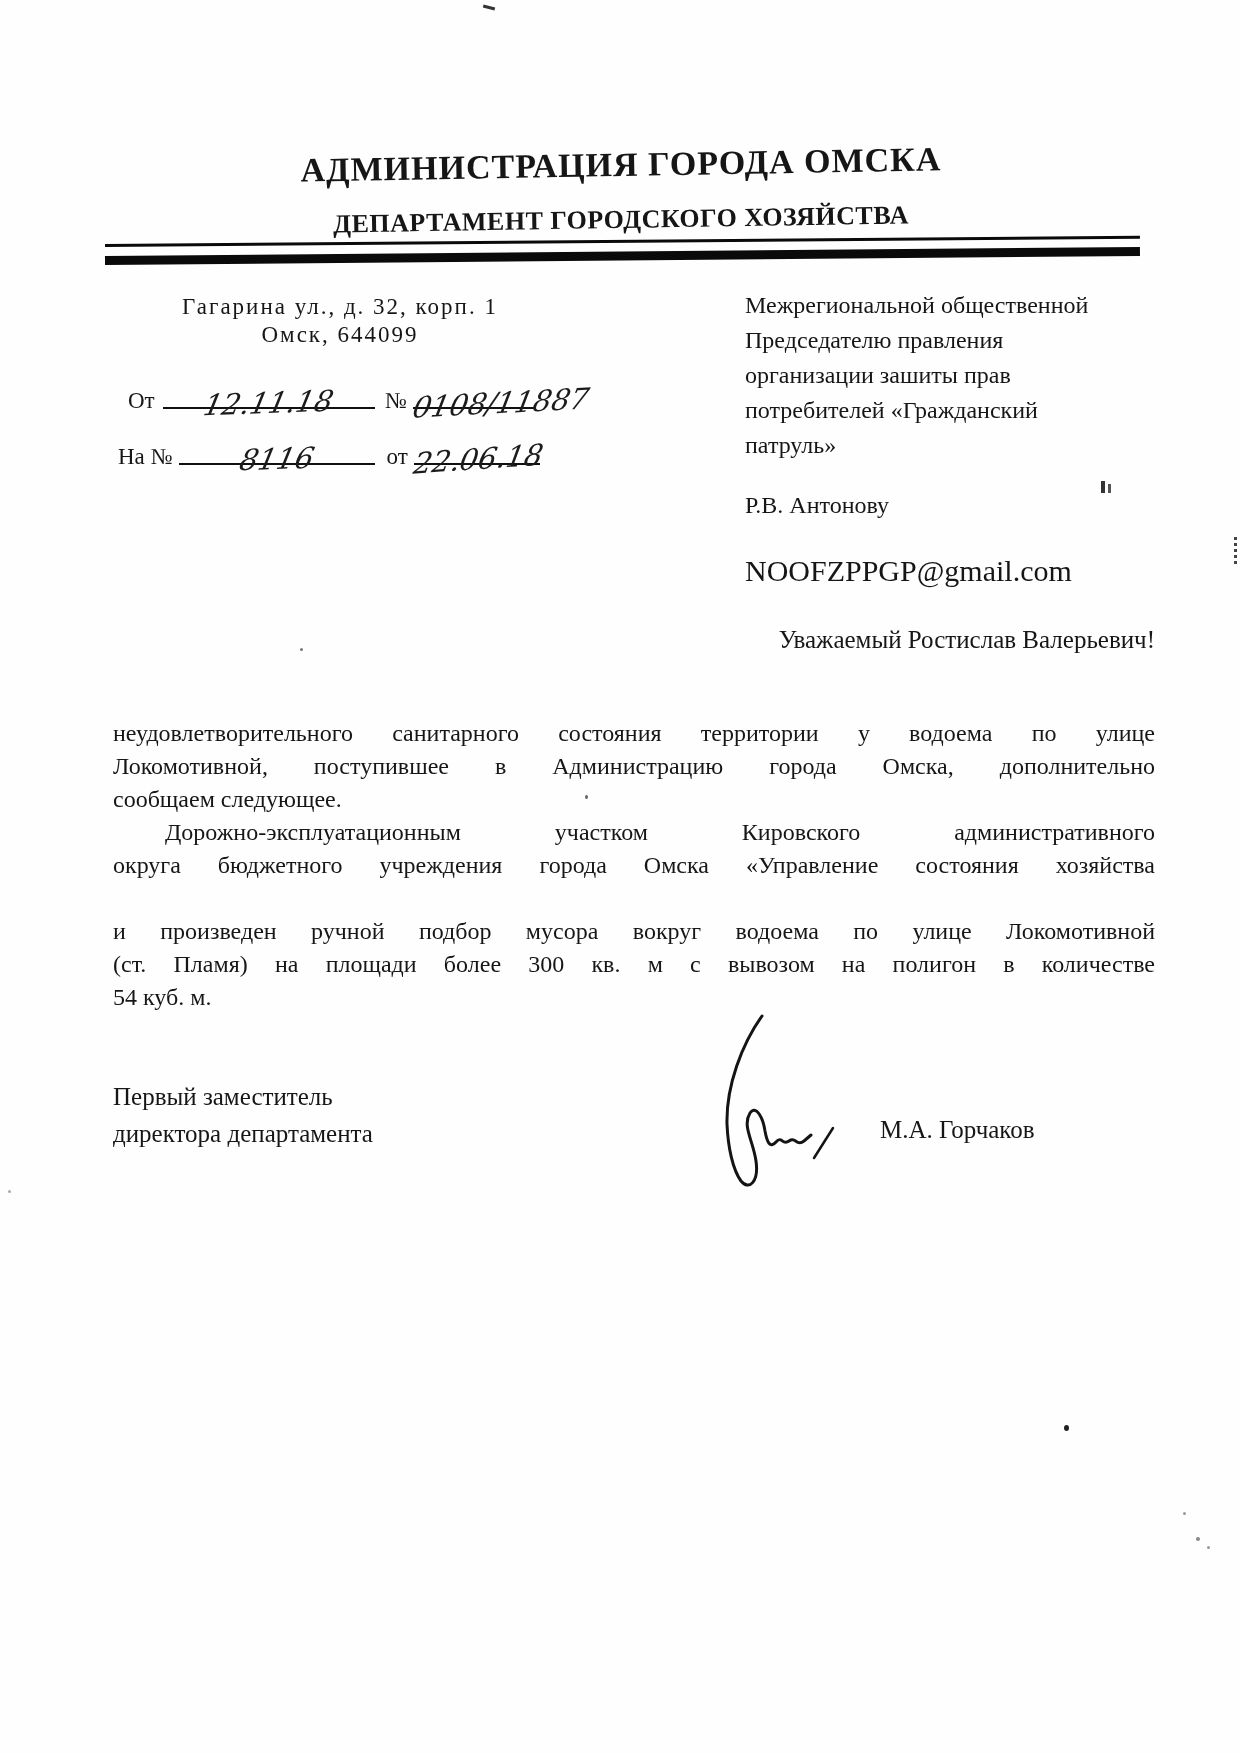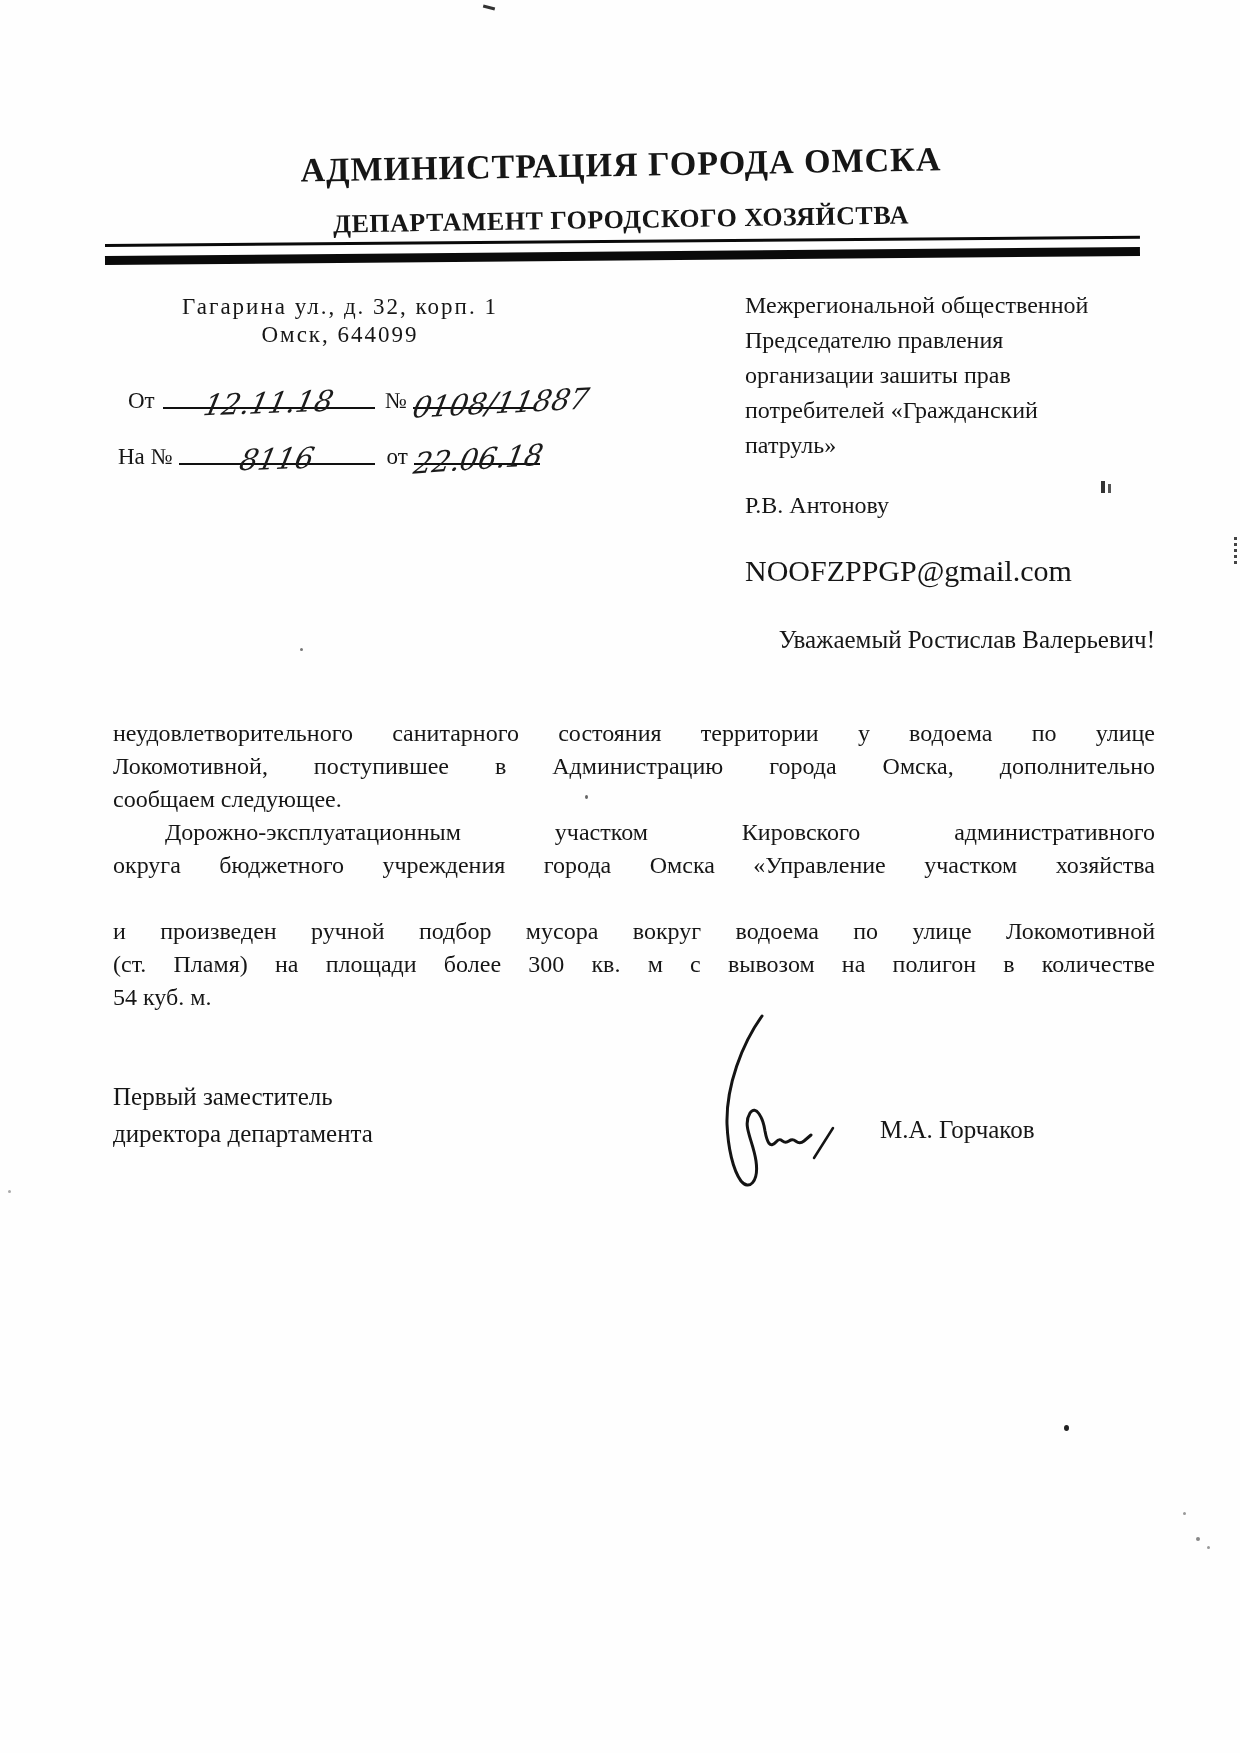--- a/index.html
+++ b/index.html
@@ -91,21 +91,21 @@
   <div class="abs rcpt-name">Р.В. Антонову</div>
   <div class="abs rcpt-email">NOOFZPPGP@gmail.com</div>
 
   <div class="abs salut">Уважаемый Ростислав Валерьевич!</div>
 
   <div class="abs bline jfull" style="top:717px;">неудовлетворительного санитарного состояния территории у водоема по улице</div>
   <div class="abs bline jfull" style="top:750px;">Локомотивной, поступившее в Администрацию города Омска, дополнительно</div>
   <div class="abs bline jlast" style="top:783px;">сообщаем следующее.</div>
 
   <div class="abs bline jfull indent" style="top:816px;">Дорожно-эксплуатационным участком Кировского административного</div>
-  <div class="abs bline jfull" style="top:849px;">округа бюджетного учреждения города Омска «Управление участком хозяйства</div>
+  <div class="abs bline jfull" style="top:849px;">округа бюджетного учреждения города Омска «Управление состояния хозяйства</div>
   <div class="abs bline jfull" style="top:915px;">и произведен ручной подбор мусора вокруг водоема по улице Локомотивной</div>
   <div class="abs bline jfull" style="top:948px;">(ст. Пламя) на площади более 300 кв. м с вывозом на полигон в количестве</div>
   <div class="abs bline jlast" style="top:981px;">54 куб. м.</div>
 
   <div class="abs sig-t1">Первый заместитель</div>
   <div class="abs sig-t2">директора департамента</div>
   <div class="abs sig-name">М.А. Горчаков</div>
 
   <div class="abs sig-svg">
     <svg width="160" height="185" viewBox="0 0 160 185">

